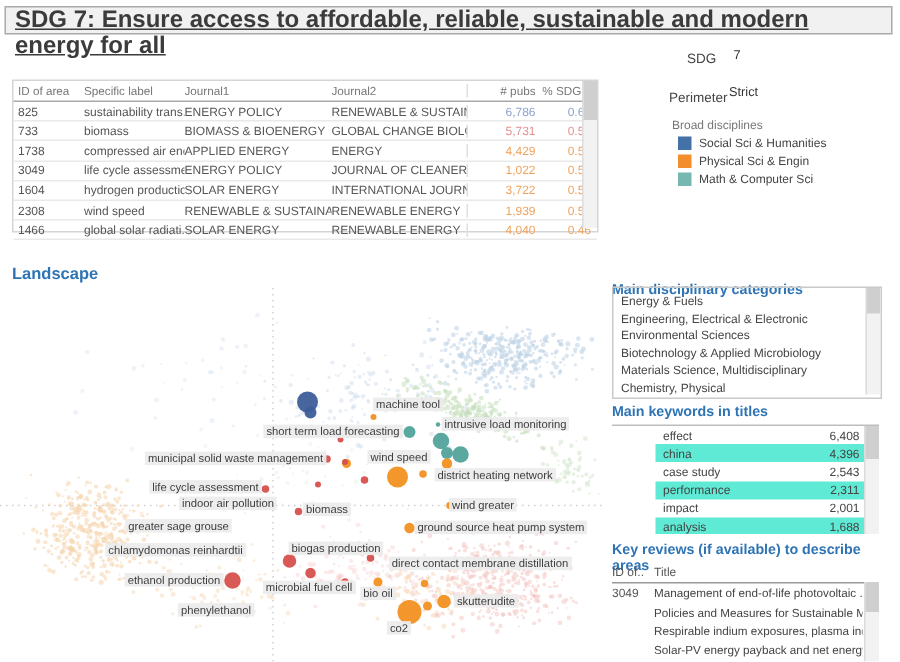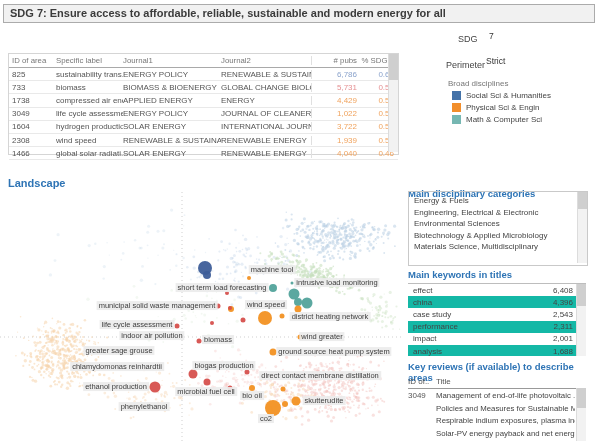--- a/index.html
+++ b/index.html
@@ -1,19 +1,19 @@
 <!DOCTYPE html>
 <html><head>
 <meta charset="utf-8">
 <style>
   html,body{margin:0;padding:0;background:#fff;}
   body{width:600px;height:441px;overflow:hidden;font-family:"Liberation Sans",sans-serif;-webkit-font-smoothing:antialiased;}
   .stage{position:relative;width:600px;height:441px;background:#fff;}
   .titlebar{position:absolute;left:3px;top:4px;width:584px;height:17px;background:#f1f1f1;border:1px solid #ababab;
-            font-size:11px;font-weight:bold;color:#3b3b3b;line-height:17px;padding-left:6px;}
+            font-size:16px;font-weight:bold;color:#3b3b3b;line-height:17px;padding-left:6px;text-decoration:underline;}
   .h-blue{position:absolute;font-weight:bold;color:#2e74b5;}
   .ra-head{left:8px;top:39px;font-size:10px;}
   .ls-head{left:8px;top:177px;font-size:11px;}
   .cat-head{left:408px;top:188px;font-size:9.5px;}
   .kw-head{left:408px;top:269px;font-size:9.5px;}
   .rev-head{left:408px;top:361px;font-size:9.5px;}
 
   
   .ra-table{position:absolute;left:8px;top:53px;width:389px;height:100px;border:1px solid #d5d5d5;background:#fff;}
   .ra-header{display:flex;height:13px;align-items:center;border-bottom:1px solid #a9a9a9;font-size:7.8px;color:#777;}
@@ -49,22 +49,22 @@
 
   
   .cat-box{position:absolute;left:408px;top:191px;width:178px;height:73px;border:1px solid #c9c9c9;overflow:hidden;}
   .cat-item{font-size:8px;color:#444;line-height:11.6px;padding-left:5px;white-space:nowrap;overflow:hidden;}
   .cat-box .cat-pad{padding-top:3px;}
   .cat-sb{right:0;top:0;width:9px;height:71px;}
 
   
   .kw-box{position:absolute;left:408px;top:283px;width:178px;height:72px;border-top:1px solid #bdbdbd;overflow:hidden;}
   .kw-row{display:flex;justify-content:space-between;height:12.2px;align-items:center;font-size:8px;color:#444;
-          padding:0 13px 0 5px;}
-  .kw-row.alt{background:#14b8a6;}
+          padding:0 13px 0 5px;margin-left:29px;}
+  .kw-row.alt{background:#5eead4;}
   .kw-sb{right:0;top:0;width:9px;height:72px;}
 
   
   .rev-box{position:absolute;left:408px;top:375px;width:178px;height:66px;overflow:hidden;}
   .rev-header{display:flex;height:13px;align-items:center;border-bottom:1px solid #999;font-size:8px;color:#555;}
   .rev-col-id{width:28px;flex:none;}
   .rev-row{display:flex;height:12.8px;align-items:center;font-size:7.8px;color:#444;}
   .rev-id{width:28px;flex:none;font-size:8px;color:#555;}
   .rev-title{flex:1;white-space:nowrap;overflow:hidden;}
   .rev-sq{width:6px;height:6px;flex:none;margin:0 3px 0 2px;}
@@ -2172,20 +2172,21 @@
   </div>
 
   <div class="h-blue cat-head">Main disciplinary categories</div>
   <div class="cat-box">
     <div class="cat-pad" id="cat-items">
         <div class="cat-item">Energy &amp; Fuels</div>
         <div class="cat-item">Engineering, Electrical &amp; Electronic</div>
         <div class="cat-item">Environmental Sciences</div>
         <div class="cat-item">Biotechnology &amp; Applied Microbiology</div>
         <div class="cat-item">Materials Science, Multidisciplinary</div>
+        <div class="cat-item">Chemistry, Physical</div>
       </div>
     <div class="sb cat-sb">
         <div class="sb-thumb" style="height:17px"></div>
       </div>
   </div>
 
   <div class="h-blue kw-head">Main keywords in titles</div>
   <div class="kw-box">
     <div id="kw-rows">
         <div class="kw-row">

